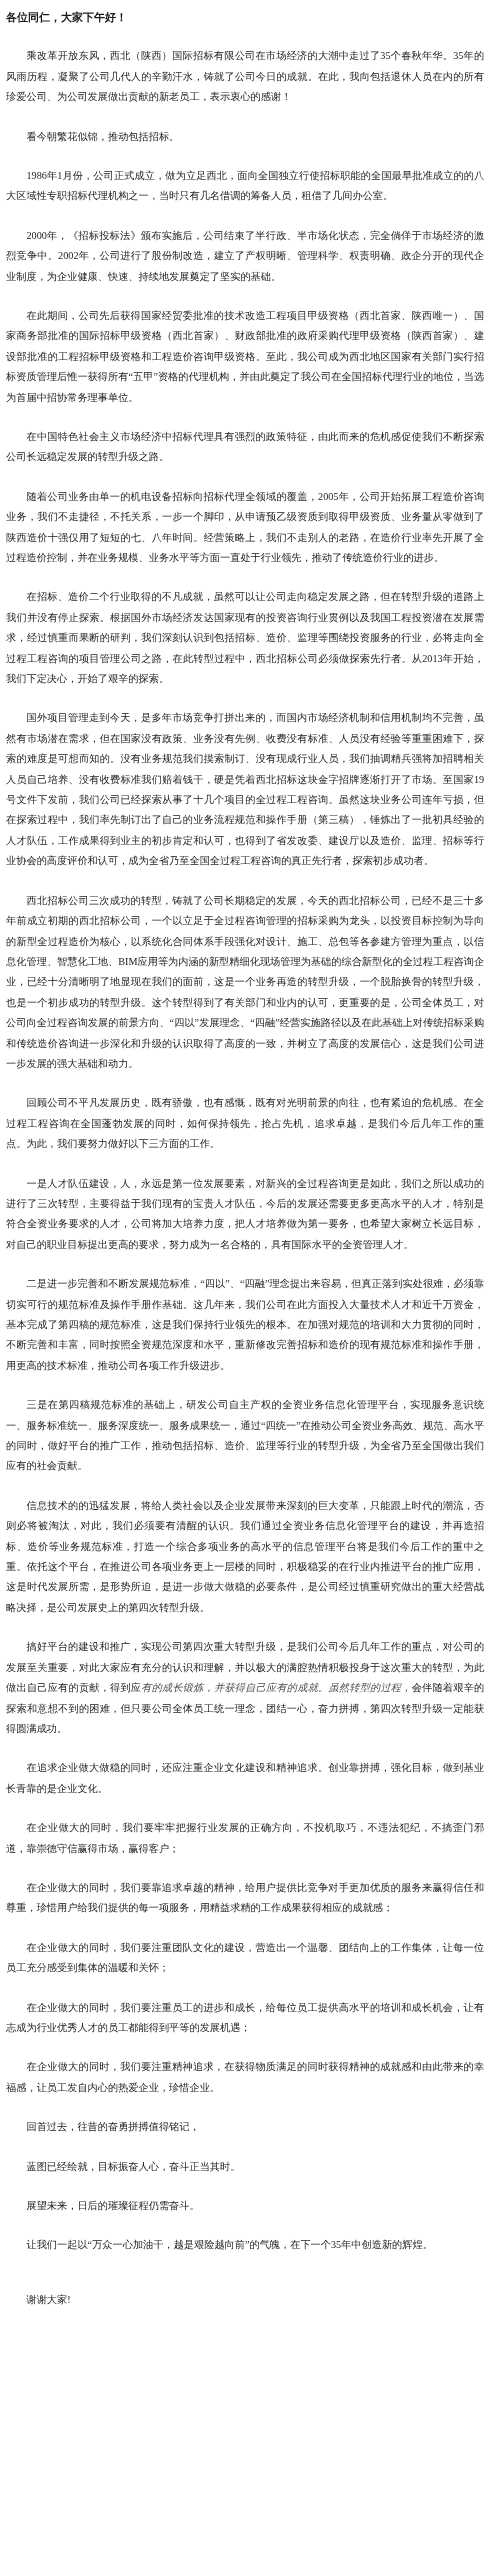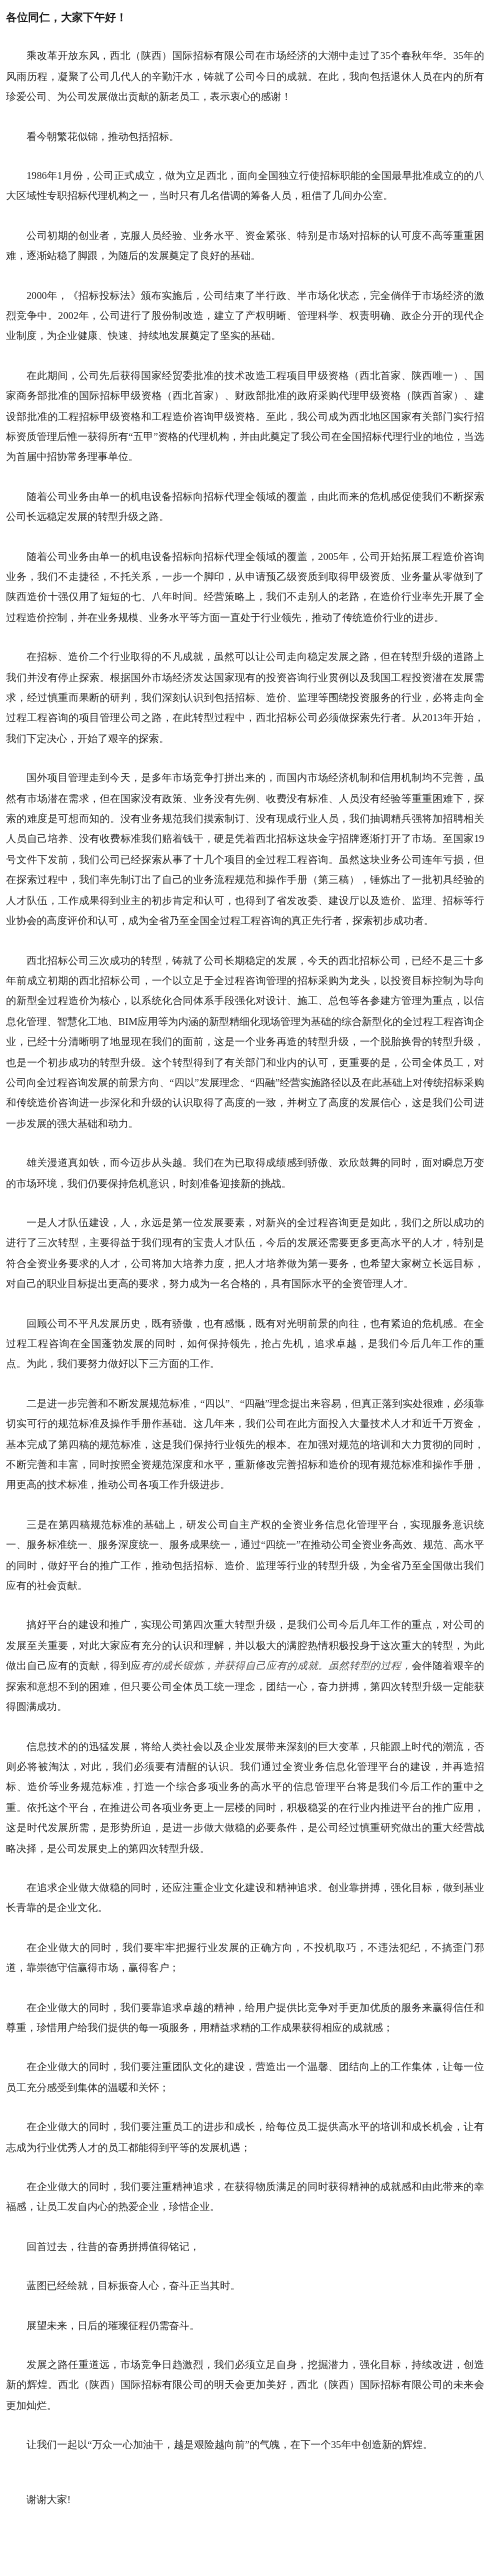--- a/index.html
+++ b/index.html
@@ -42,42 +42,39 @@
 </style>
 </head>
 <body>
 
 <div class="doc">
   <p class="title">各位同仁，大家下午好！</p>
   <div>
       <p class="body">乘改革开放东风，西北（陕西）国际招标有限公司在市场经济的大潮中走过了35个春秋年华。35年的风雨历程，凝聚了公司几代人的辛勤汗水，铸就了公司今日的成就。在此，我向包括退休人员在内的所有珍爱公司、为公司发展做出贡献的新老员工，表示衷心的感谢！</p>
       <p class="body">看今朝繁花似锦，推动包括招标。</p>
       <p class="body">1986年1月份，公司正式成立，做为立足西北，面向全国独立行使招标职能的全国最早批准成立的的八大区域性专职招标代理机构之一，当时只有几名借调的筹备人员，租借了几间办公室。</p>
-      <p class="body">公司初期的创业者，克服人员经验、业务水平、资金紧张、特别是市场对招标的认可度不高等重重困难，逐渐站稳了脚跟，为随后的发展奠定了良好的基础。</p>
       <p class="body">2000年，《招标投标法》颁布实施后，公司结束了半行政、半市场化状态，完全倘佯于市场经济的激烈竞争中。2002年，公司进行了股份制改造，建立了产权明晰、管理科学、权责明确、政企分开的现代企业制度，为企业健康、快速、持续地发展奠定了坚实的基础。</p>
       <p class="body">在此期间，公司先后获得国家经贸委批准的技术改造工程项目甲级资格（西北首家、陕西唯一）、国家商务部批准的国际招标甲级资格（西北首家）、财政部批准的政府采购代理甲级资格（陕西首家）、建设部批准的工程招标甲级资格和工程造价咨询甲级资格。至此，我公司成为西北地区国家有关部门实行招标资质管理后惟一获得所有“五甲”资格的代理机构，并由此奠定了我公司在全国招标代理行业的地位，当选为首届中招协常务理事单位。</p>
-      <p class="body">随着公司业务由单一的机电设备招标向招标代理全领域的覆盖，由此而来的危机感促使我们不断探索公司长远稳定发展的转型升级之路。</p>
+      <p class="body">在中国特色社会主义市场经济中招标代理具有强烈的政策特征，由此而来的危机感促使我们不断探索公司长远稳定发展的转型升级之路。</p>
       <p class="body">随着公司业务由单一的机电设备招标向招标代理全领域的覆盖，2005年，公司开始拓展工程造价咨询业务，我们不走捷径，不托关系，一步一个脚印，从申请预乙级资质到取得甲级资质、业务量从零做到了陕西造价十强仅用了短短的七、八年时间。经营策略上，我们不走别人的老路，在造价行业率先开展了全过程造价控制，并在业务规模、业务水平等方面一直处于行业领先，推动了传统造价行业的进步。</p>
       <p class="body">在招标、造价二个行业取得的不凡成就，虽然可以让公司走向稳定发展之路，但在转型升级的道路上我们并没有停止探索。根据国外市场经济发达国家现有的投资咨询行业贯例以及我国工程投资潜在发展需求，经过慎重而果断的研判，我们深刻认识到包括招标、造价、监理等围绕投资服务的行业，必将走向全过程工程咨询的项目管理公司之路，在此转型过程中，西北招标公司必须做探索先行者。从2013年开始，我们下定决心，开始了艰辛的探索。</p>
       <p class="body">国外项目管理走到今天，是多年市场竞争打拼出来的，而国内市场经济机制和信用机制均不完善，虽然有市场潜在需求，但在国家没有政策、业务没有先例、收费没有标准、人员没有经验等重重困难下，探索的难度是可想而知的。没有业务规范我们摸索制订、没有现成行业人员，我们抽调精兵强将加招聘相关人员自己培养、没有收费标准我们赔着钱干，硬是凭着西北招标这块金字招牌逐渐打开了市场。至国家19号文件下发前，我们公司已经探索从事了十几个项目的全过程工程咨询。虽然这块业务公司连年亏损，但在探索过程中，我们率先制订出了自己的业务流程规范和操作手册（第三稿），锤炼出了一批初具经验的人才队伍，工作成果得到业主的初步肯定和认可，也得到了省发改委、建设厅以及造价、监理、招标等行业协会的高度评价和认可，成为全省乃至全国全过程工程咨询的真正先行者，探索初步成功者。</p>
       <p class="body">西北招标公司三次成功的转型，铸就了公司长期稳定的发展，今天的西北招标公司，已经不是三十多年前成立初期的西北招标公司，一个以立足于全过程咨询管理的招标采购为龙头，以投资目标控制为导向的新型全过程造价为核心，以系统化合同体系手段强化对设计、施工、总包等各参建方管理为重点，以信息化管理、智慧化工地、BIM应用等为内涵的新型精细化现场管理为基础的综合新型化的全过程工程咨询企业，已经十分清晰明了地显现在我们的面前，这是一个业务再造的转型升级，一个脱胎换骨的转型升级，也是一个初步成功的转型升级。这个转型得到了有关部门和业内的认可，更重要的是，公司全体员工，对公司向全过程咨询发展的前景方向、“四以”发展理念、“四融”经营实施路径以及在此基础上对传统招标采购和传统造价咨询进一步深化和升级的认识取得了高度的一致，并树立了高度的发展信心，这是我们公司进一步发展的强大基础和动力。</p>
-      <p class="body">雄关漫道真如铁，而今迈步从头越。我们在为已取得成绩感到骄傲、欢欣鼓舞的同时，面对瞬息万变的市场环境，我们仍要保持危机意识，时刻准备迎接新的挑战。</p>
+      <p class="body">回顾公司不平凡发展历史，既有骄傲，也有感慨，既有对光明前景的向往，也有紧迫的危机感。在全过程工程咨询在全国蓬勃发展的同时，如何保持领先，抢占先机，追求卓越，是我们今后几年工作的重点。为此，我们要努力做好以下三方面的工作。</p>
       <p class="body">一是人才队伍建设，人，永远是第一位发展要素，对新兴的全过程咨询更是如此，我们之所以成功的进行了三次转型，主要得益于我们现有的宝贵人才队伍，今后的发展还需要更多更高水平的人才，特别是符合全资业务要求的人才，公司将加大培养力度，把人才培养做为第一要务，也希望大家树立长远目标，对自己的职业目标提出更高的要求，努力成为一名合格的，具有国际水平的全资管理人才。</p>
-      <p class="body">回顾公司不平凡发展历史，既有骄傲，也有感慨，既有对光明前景的向往，也有紧迫的危机感。在全过程工程咨询在全国蓬勃发展的同时，如何保持领先，抢占先机，追求卓越，是我们今后几年工作的重点。为此，我们要努力做好以下三方面的工作。</p>
       <p class="body">二是进一步完善和不断发展规范标准，“四以”、“四融”理念提出来容易，但真正落到实处很难，必须靠切实可行的规范标准及操作手册作基础。这几年来，我们公司在此方面投入大量技术人才和近千万资金，基本完成了第四稿的规范标准，这是我们保持行业领先的根本。在加强对规范的培训和大力贯彻的同时，不断完善和丰富，同时按照全资规范深度和水平，重新修改完善招标和造价的现有规范标准和操作手册，用更高的技术标准，推动公司各项工作升级进步。</p>
       <p class="body">三是在第四稿规范标准的基础上，研发公司自主产权的全资业务信息化管理平台，实现服务意识统一、服务标准统一、服务深度统一、服务成果统一，通过“四统一”在推动公司全资业务高效、规范、高水平的同时，做好平台的推广工作，推动包括招标、造价、监理等行业的转型升级，为全省乃至全国做出我们应有的社会贡献。</p>
+      <p class="body">信息技术的的迅猛发展，将给人类社会以及企业发展带来深刻的巨大变革，只能跟上时代的潮流，否则必将被淘汰，对此，我们必须要有清醒的认识。我们通过全资业务信息化管理平台的建设，并再造招标、造价等业务规范标准，打造一个综合多项业务的高水平的信息管理平台将是我们今后工作的重中之重。依托这个平台，在推进公司各项业务更上一层楼的同时，积极稳妥的在行业内推进平台的推广应用，这是时代发展所需，是形势所迫，是进一步做大做稳的必要条件，是公司经过慎重研究做出的重大经营战略决择，是公司发展史上的第四次转型升级。</p>
       <p class="body"><span>搞好平台的建设和推广，实现公司第四次重大转型升级，是我们公司今后几年工作的重点，对公司的发展至关重要，对此大家应有充分的认识和理解，并以极大的满腔热情积极投身于这次重大的转型，为此做出自己应有的贡献，得到应</span><span class="em">有的成长锻炼，并获得自己应有的成就。虽然转型的过程，</span><span>会伴随着艰辛的探索和意想不到的困难，但只要公司全体员工统一理念，团结一心，奋力拼搏，第四次转型升级一定能获得圆满成功。</span></p>
-      <p class="body">信息技术的的迅猛发展，将给人类社会以及企业发展带来深刻的巨大变革，只能跟上时代的潮流，否则必将被淘汰，对此，我们必须要有清醒的认识。我们通过全资业务信息化管理平台的建设，并再造招标、造价等业务规范标准，打造一个综合多项业务的高水平的信息管理平台将是我们今后工作的重中之重。依托这个平台，在推进公司各项业务更上一层楼的同时，积极稳妥的在行业内推进平台的推广应用，这是时代发展所需，是形势所迫，是进一步做大做稳的必要条件，是公司经过慎重研究做出的重大经营战略决择，是公司发展史上的第四次转型升级。</p>
       <p class="body">在追求企业做大做稳的同时，还应注重企业文化建设和精神追求。创业靠拼搏，强化目标，做到基业长青靠的是企业文化。</p>
       <p class="body">在企业做大的同时，我们要牢牢把握行业发展的正确方向，不投机取巧，不违法犯纪，不搞歪门邪道，靠崇德守信赢得市场，赢得客户；</p>
       <p class="body">在企业做大的同时，我们要靠追求卓越的精神，给用户提供比竞争对手更加优质的服务来赢得信任和尊重，珍惜用户给我们提供的每一项服务，用精益求精的工作成果获得相应的成就感；</p>
       <p class="body">在企业做大的同时，我们要注重团队文化的建设，营造出一个温馨、团结向上的工作集体，让每一位员工充分感受到集体的温暖和关怀；</p>
       <p class="body">在企业做大的同时，我们要注重员工的进步和成长，给每位员工提供高水平的培训和成长机会，让有志成为行业优秀人才的员工都能得到平等的发展机遇；</p>
       <p class="body">在企业做大的同时，我们要注重精神追求，在获得物质满足的同时获得精神的成就感和由此带来的幸福感，让员工发自内心的热爱企业，珍惜企业。</p>
       <p class="body">回首过去，往昔的奋勇拼搏值得铭记，</p>
       <p class="body">蓝图已经绘就，目标振奋人心，奋斗正当其时。</p>
       <p class="body">展望未来，日后的璀璨征程仍需奋斗。</p>
-      <p class="body">发展之路任重道远，市场竞争日趋激烈，我们必须立足自身，挖掘潜力，强化目标，持续改进，创造新的辉煌。西北（陕西）国际招标有限公司的明天会更加美好，西北（陕西）国际招标有限公司的未来会更加灿烂。</p>
       <p class="body">让我们一起以“万众一心加油干，越是艰险越向前”的气魄，在下一个35年中创造新的辉煌。</p>
       <p class="body gap-before">谢谢大家!</p>
     </div>
 </div>
 
 
 </body></html>

